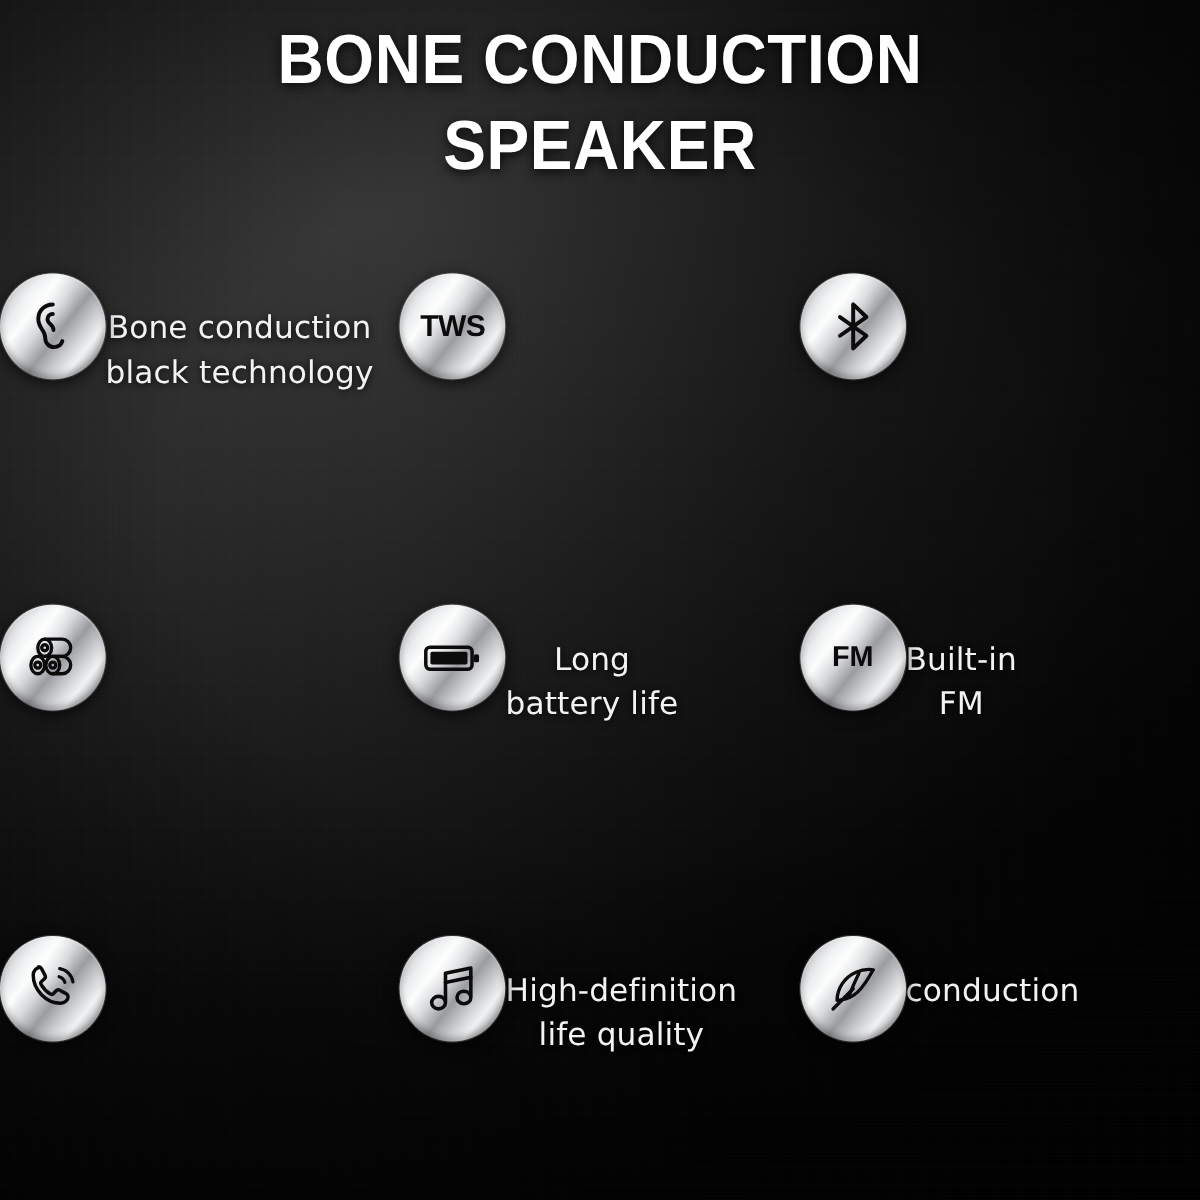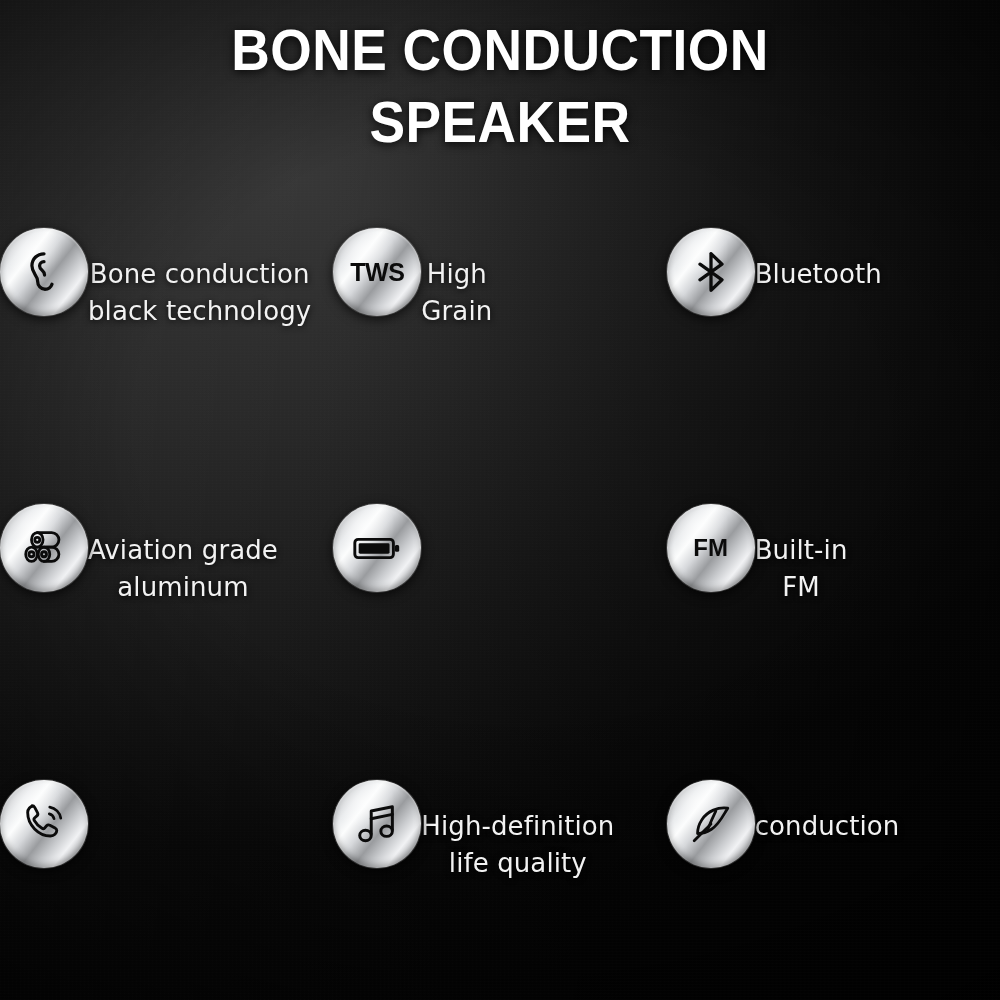--- a/index.html
+++ b/index.html
@@ -154,64 +154,61 @@
         </span>
       </div>
       <div class="caption">Bone conduction
 black technology</div>
     </div>
 
     <div class="cell">
       <div class="badge">
         <span class="badge-text">TWS</span>
       </div>
-      <div class="caption">High
-Grain</div>
     </div>
 
     <div class="cell">
       <div class="badge">
         <span>
           <svg width="44" height="44" viewBox="0 0 48 48" fill="none" stroke="#0b0b0b" stroke-width="3.6" stroke-linecap="round" stroke-linejoin="round">
             <path d="M24 4v40l12-11.5L12 15.5M24 4l12 11.5L12 32.5"></path>
           </svg>
         </span>
       </div>
-      <div class="caption">Bluetooth</div>
     </div>
 
     <div class="cell">
       <div class="badge">
         <span>
           <svg width="50" height="50" viewBox="0 0 52 52" fill="none" stroke="#0b0b0b" stroke-width="2.9" stroke-linecap="round" stroke-linejoin="round">
             <path d="M19 10h15a7.5 7.5 0 0 1 0 15H19"></path>
             <ellipse cx="19" cy="17.5" rx="6" ry="7.5"></ellipse>
             <path d="M26 25h8a7.5 7.5 0 0 1 0 15h-8"></path>
             <ellipse cx="26" cy="32.5" rx="6" ry="7.5"></ellipse>
             <ellipse cx="13" cy="32.5" rx="6" ry="7.5"></ellipse>
             <circle cx="19" cy="17.5" r="2.6"></circle>
             <circle cx="26" cy="32.5" r="2.6"></circle>
             <circle cx="13" cy="32.5" r="2.6"></circle>
           </svg>
         </span>
       </div>
-      <div class="caption">Aviation grade
-aluminum</div>
     </div>
 
     <div class="cell">
       <div class="badge">
         <span>
           <svg width="54" height="54" viewBox="0 0 56 56" fill="none" stroke="#0b0b0b">
             <rect x="5" y="19" width="40" height="19" rx="3.5" stroke-width="3"></rect>
             <rect x="9" y="23" width="32" height="11" rx="1.5" fill="#0b0b0b" stroke="none"></rect>
             <rect x="46.5" y="25" width="4.5" height="7" rx="1.6" fill="#0b0b0b" stroke="none"></rect>
           </svg>
         </span>
       </div>
+      <div class="caption">Long
+battery life</div>
     </div>
 
     <div class="cell">
       <div class="badge">
         <span class="badge-text small">FM</span>
       </div>
       <div class="caption">Built-in
 FM</div>
     </div>
 

